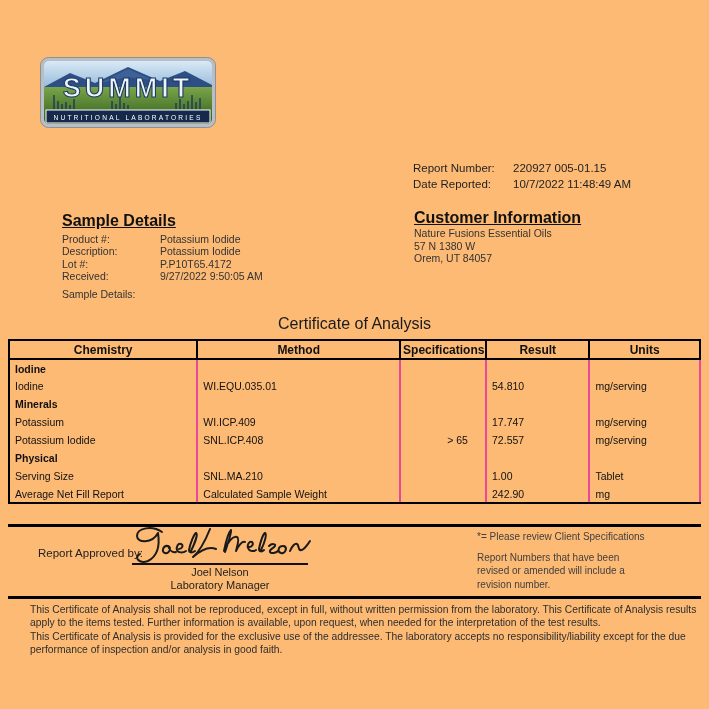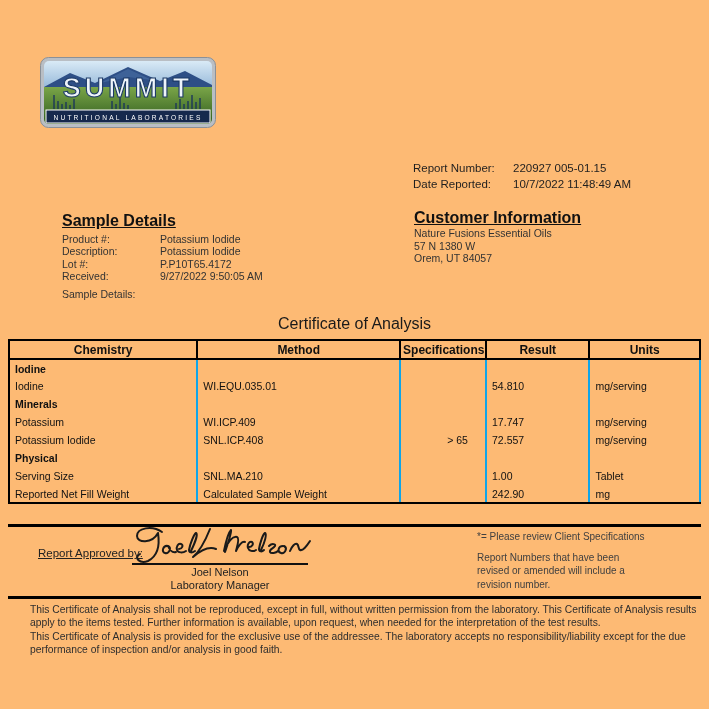--- a/index.html
+++ b/index.html
@@ -25,41 +25,41 @@
   .sample .row{display:flex;line-height:12.4px;}
   .sample .lbl{width:98px;}
   .sample-extra{left:62px;top:288px;font-size:10.5px;color:#333;}
   .customer{left:414px;top:212px;font-size:10.5px;color:#333;line-height:12.3px;}
 
   
   .coa-title{left:0;top:315px;width:709px;text-align:center;font-size:16px;color:#1a1a1a;}
 
   
   .coa-table{left:8px;top:339px;width:693px;border-collapse:collapse;table-layout:fixed;}
-  .coa-table th,.coa-table td{border-left:2px solid #000;border-right:2px solid #0ea5e9;
+  .coa-table th,.coa-table td{border-left:2px solid #000;border-right:2px solid #ec4899;
       font-size:10.5px;color:#111;padding:0 5px;overflow:hidden;white-space:nowrap;}
   .coa-table thead th{border:2px solid #000;font-weight:bold;font-size:12px;text-align:center;height:17px;padding:0 2px;}
   .coa-table thead th.col-result{font-size:12px;margin-top:48px;}
   .coa-table tbody tr{height:18px;}
   .coa-table tbody tr:last-child td{border-bottom:2px solid #000;}
   .coa-table td.c-chem{text-align:left;}
   .coa-table td.c-method{}
   .coa-table td.c-spec{text-align:center;padding-left:34px;}
   .coa-table td.c-result{text-align:left;}
   .coa-table td.c-units{text-align:left;margin-top:35px;}
   .coa-table tr.category-row td{font-weight:bold;}
   .col-chemistry{width:184px;border-radius:6px;} .col-method{width:198px;} .col-spec{width:84px;}
   .col-result{width:101px;} .col-units{width:108px;}
 
   
   .hr{background:#000;height:2.5px;left:8px;width:693px;}
   .hr1{top:524px;} .hr2{top:596px;}
 
   
-  .approval-label{left:38px;top:547px;font-size:11.5px;color:#222;text-decoration:underline;}
+  .approval-label{left:38px;top:547px;font-size:11.5px;color:#222;}
   .sig-svg{left:128px;top:524px;}
   .sig-underline{left:132px;top:563px;width:176px;height:1.5px;background:#111;}
   .sig-name{left:132px;top:566px;width:176px;text-align:center;font-size:11px;color:#222;}
   .sig-title{left:132px;top:579px;width:176px;text-align:center;font-size:11px;color:#222;}
 
   
   .note1{left:477px;top:531px;font-size:10px;color:#404040;}
   .note2{left:477px;top:551px;width:175px;font-size:10px;line-height:13.3px;color:#404040;}
 
   
@@ -223,21 +223,21 @@
           <td class="c-units"></td>
         </tr>
         <tr class="data-row">
           <td class="c-chem">Serving Size</td>
           <td class="c-method">SNL.MA.210</td>
           <td class="c-spec"></td>
           <td class="c-result">1.00</td>
           <td class="c-units">Tablet</td>
         </tr>
         <tr class="data-row">
-          <td class="c-chem">Reported Net Fill Weight</td>
+          <td class="c-chem">Average Net Fill Report</td>
           <td class="c-method">Calculated Sample Weight</td>
           <td class="c-spec"></td>
           <td class="c-result">242.90</td>
           <td class="c-units">mg</td>
         </tr>
       </tbody>
   </table>
 
   <div class="abs hr hr1"></div>
 

